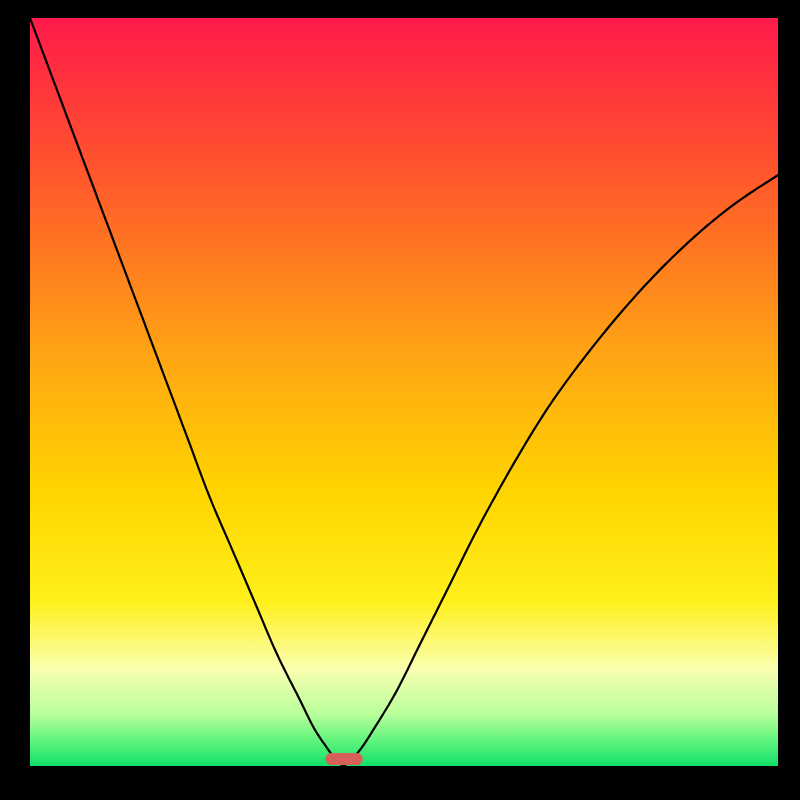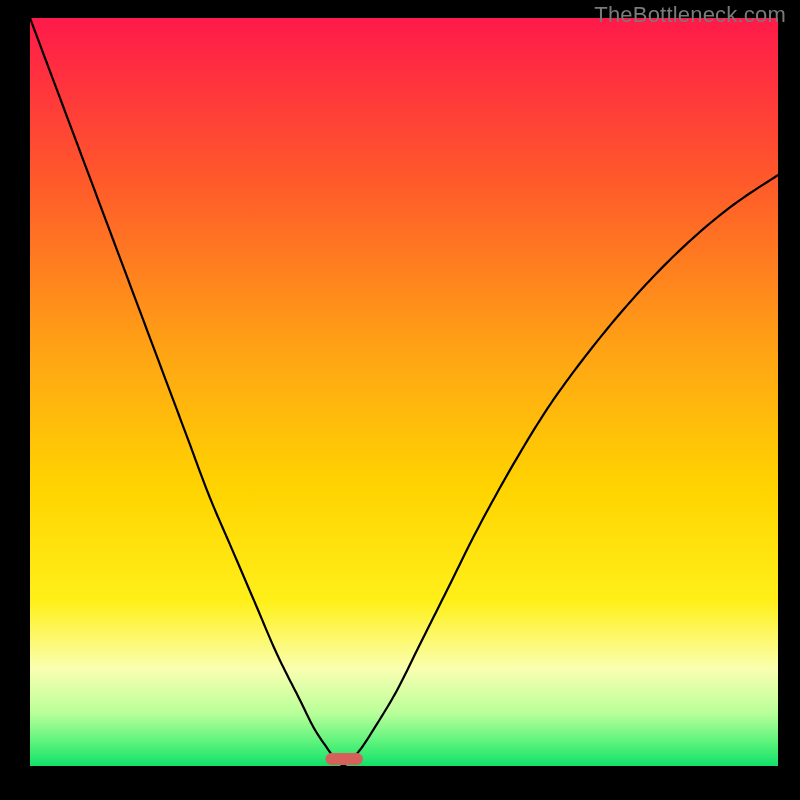--- a/index.html
+++ b/index.html
@@ -58,15 +58,14 @@
             <stop offset="100%" stop-color="#12e06a"></stop>
           </linearGradient>
       </defs>
       <rect id="bg-rect" x="0" y="0" width="748" height="748" fill="url(#bg-grad)"></rect>
       <path id="curve-left" fill="none" stroke="#000" stroke-width="2.2" stroke-linecap="round" d="M0.00 0.00 L0.91 2.43 L2.03 5.41 L3.32 8.86 L4.78 12.74 L6.36 16.96 L8.05 21.46 L9.82 26.18 L11.65 31.05 L13.51 36.02 L15.37 41.00 L17.23 45.94 L19.04 50.77 L20.78 55.42 L22.44 59.84 L24.04 64.11 L25.65 68.39 L27.25 72.66 L28.85 76.94 L30.45 81.21 L32.06 85.49 L33.66 89.76 L35.26 94.03 L36.87 98.31 L38.47 102.58 L40.07 106.86 L41.67 111.13 L43.28 115.41 L44.88 119.68 L46.48 123.95 L48.09 128.23 L49.69 132.50 L51.29 136.78 L52.89 141.05 L54.50 145.33 L56.10 149.60 L57.70 153.87 L59.31 158.15 L60.91 162.42 L62.51 166.70 L64.11 170.97 L65.72 175.25 L67.32 179.52 L68.92 183.79 L70.53 188.07 L72.13 192.34 L73.73 196.62 L75.33 200.89 L76.94 205.17 L78.54 209.44 L80.14 213.71 L81.75 217.99 L83.35 222.26 L84.95 226.54 L86.55 230.81 L88.16 235.09 L89.76 239.36 L91.36 243.63 L92.97 247.91 L94.57 252.18 L96.17 256.46 L97.77 260.73 L99.38 265.01 L100.98 269.28 L102.58 273.55 L104.19 277.83 L105.79 282.10 L107.39 286.38 L108.99 290.65 L110.60 294.93 L112.20 299.20 L113.80 303.47 L115.41 307.75 L117.01 312.02 L118.61 316.30 L120.21 320.57 L121.82 324.85 L123.42 329.12 L125.02 333.39 L126.63 337.67 L128.23 341.94 L129.83 346.22 L131.43 350.49 L133.04 354.77 L134.64 359.04 L136.24 363.31 L137.85 367.59 L139.45 371.86 L141.05 376.14 L142.65 380.41 L144.26 384.69 L145.86 388.96 L147.46 393.23 L149.07 397.51 L150.67 401.78 L152.27 406.06 L153.87 410.33 L155.48 414.61 L157.08 418.88 L158.68 423.17 L160.29 427.49 L161.89 431.84 L163.49 436.20 L165.09 440.56 L166.70 444.92 L168.30 449.27 L169.90 453.60 L171.51 457.90 L173.11 462.17 L174.71 466.39 L176.31 470.56 L177.92 474.68 L179.52 478.72 L181.12 482.69 L182.73 486.59 L184.33 490.43 L185.93 494.23 L187.53 497.97 L189.14 501.68 L190.74 505.37 L192.34 509.03 L193.95 512.69 L195.55 516.34 L197.15 519.99 L198.75 523.67 L200.36 527.36 L201.96 531.08 L203.56 534.82 L205.17 538.56 L206.77 542.30 L208.37 546.04 L209.97 549.78 L211.58 553.52 L213.18 557.26 L214.78 561.00 L216.39 564.74 L217.99 568.48 L219.59 572.22 L221.19 575.96 L222.80 579.70 L224.40 583.44 L226.00 587.20 L227.61 590.99 L229.21 594.79 L230.81 598.62 L232.41 602.45 L234.02 606.27 L235.62 610.09 L237.22 613.88 L238.83 617.65 L240.43 621.39 L242.03 625.07 L243.63 628.71 L245.24 632.29 L246.84 635.80 L248.46 639.27 L250.11 642.73 L251.78 646.18 L253.47 649.60 L255.16 652.99 L256.85 656.34 L258.53 659.64 L260.19 662.89 L261.82 666.06 L263.41 669.17 L264.97 672.19 L266.47 675.12 L267.91 677.95 L269.28 680.68 L270.58 683.30 L271.81 685.80 L272.98 688.22 L274.10 690.54 L275.17 692.78 L276.21 694.94 L277.23 697.04 L278.22 699.09 L279.20 701.08 L280.18 703.03 L281.17 704.95 L282.17 706.85 L283.19 708.73 L284.24 710.60 L285.33 712.46 L286.44 714.30 L287.58 716.12 L288.73 717.91 L289.89 719.66 L291.04 721.37 L292.19 723.04 L293.31 724.65 L294.41 726.22 L295.47 727.72 L296.49 729.16 L297.46 730.53 L298.36 731.82 L299.20 733.04 L299.96 734.17 L300.66 735.22 L301.30 736.18 L301.88 737.08 L302.42 737.91 L302.93 738.68 L303.41 739.40 L303.87 740.07 L304.32 740.70 L304.76 741.31 L305.21 741.88 L305.68 742.43 L306.16 742.98 L306.68 743.51 L307.23 744.03 L307.81 744.51 L308.42 744.95 L309.04 745.36 L309.66 745.74 L310.28 746.09 L310.89 746.41 L311.48 746.70 L312.04 746.97 L312.57 747.22 L313.05 747.44 L313.48 747.65 L313.86 747.83 L314.16 748.00"></path>
       <path id="curve-right" fill="none" stroke="#000" stroke-width="2.2" stroke-linecap="round" d="M314.16 748.00 L314.77 747.41 L315.51 746.71 L316.38 745.92 L317.34 745.03 L318.40 744.07 L319.52 743.03 L320.71 741.92 L321.92 740.76 L323.16 739.55 L324.41 738.30 L325.64 737.01 L326.85 735.70 L328.02 734.37 L329.12 733.04 L330.17 731.70 L331.19 730.36 L332.19 729.00 L333.18 727.61 L334.16 726.19 L335.14 724.73 L336.13 723.22 L337.15 721.66 L338.19 720.02 L339.26 718.32 L340.38 716.53 L341.55 714.66 L342.78 712.68 L344.08 710.60 L345.45 708.41 L346.89 706.11 L348.39 703.71 L349.95 701.22 L351.54 698.65 L353.17 696.01 L354.83 693.30 L356.51 690.54 L358.20 687.72 L359.89 684.87 L361.58 681.98 L363.25 679.07 L364.90 676.14 L366.52 673.20 L368.11 670.26 L369.66 667.31 L371.19 664.35 L372.71 661.36 L374.23 658.34 L375.74 655.27 L377.27 652.16 L378.82 648.99 L380.39 645.76 L382.00 642.45 L383.66 639.06 L385.36 635.58 L387.13 632.00 L388.96 628.32 L390.87 624.51 L392.84 620.56 L394.88 616.49 L396.96 612.31 L399.09 608.05 L401.26 603.72 L403.45 599.34 L405.66 594.91 L407.89 590.46 L410.11 586.01 L412.33 581.57 L414.54 577.16 L416.73 572.79 L418.88 568.48 L421.00 564.22 L423.09 560.00 L425.16 555.79 L427.21 551.60 L429.26 547.42 L431.31 543.23 L433.37 539.03 L435.45 534.81 L437.56 530.56 L439.71 526.28 L441.89 521.96 L444.13 517.58 L446.43 513.14 L448.80 508.64 L451.24 504.04 L453.75 499.35 L456.32 494.57 L458.94 489.73 L461.61 484.84 L464.31 479.92 L467.03 474.98 L469.78 470.04 L472.54 465.12 L475.30 460.23 L478.05 455.39 L480.79 450.61 L483.51 445.92 L486.20 441.32 L488.85 436.82 L491.48 432.38 L494.08 428.00 L496.67 423.68 L499.25 419.40 L501.84 415.15 L504.43 410.93 L507.05 406.73 L509.69 402.54 L512.37 398.36 L515.09 394.17 L517.86 389.96 L520.70 385.74 L523.60 381.48 L526.58 377.19 L529.62 372.87 L532.72 368.52 L535.88 364.16 L539.08 359.80 L542.31 355.44 L545.57 351.09 L548.85 346.76 L552.14 342.46 L555.44 338.19 L558.73 333.97 L562.00 329.80 L565.26 325.68 L568.48 321.64 L571.69 317.65 L574.89 313.70 L578.10 309.79 L581.30 305.92 L584.51 302.08 L587.71 298.28 L590.92 294.53 L594.13 290.80 L597.33 287.12 L600.54 283.48 L603.74 279.87 L606.95 276.30 L610.15 272.77 L613.36 269.28 L616.57 265.83 L619.77 262.41 L622.98 259.03 L626.18 255.69 L629.39 252.39 L632.59 249.13 L635.80 245.90 L639.01 242.72 L642.21 239.57 L645.42 236.46 L648.62 233.39 L651.83 230.35 L655.03 227.36 L658.24 224.40 L661.45 221.48 L664.65 218.60 L667.86 215.76 L671.06 212.95 L674.27 210.18 L677.47 207.46 L680.68 204.76 L683.89 202.11 L687.09 199.50 L690.30 196.92 L693.50 194.38 L696.71 191.88 L699.91 189.42 L703.12 187.00 L706.43 184.56 L709.92 182.07 L713.55 179.55 L717.25 177.03 L720.99 174.54 L724.71 172.08 L728.37 169.70 L731.91 167.42 L735.28 165.25 L738.45 163.23 L741.35 161.38 L743.94 159.72 L746.18 158.28 L748.00 157.08"></path>
       <rect id="min-marker" rx="6" ry="6" x="295.46" y="735.03" width="37.40" height="11.97" fill="#d6605a"></rect>
     </svg>
   </div>
 
-  <div class="watermark">TheBottleneck.com</div>
 
 </div>
 
 </body></html>

